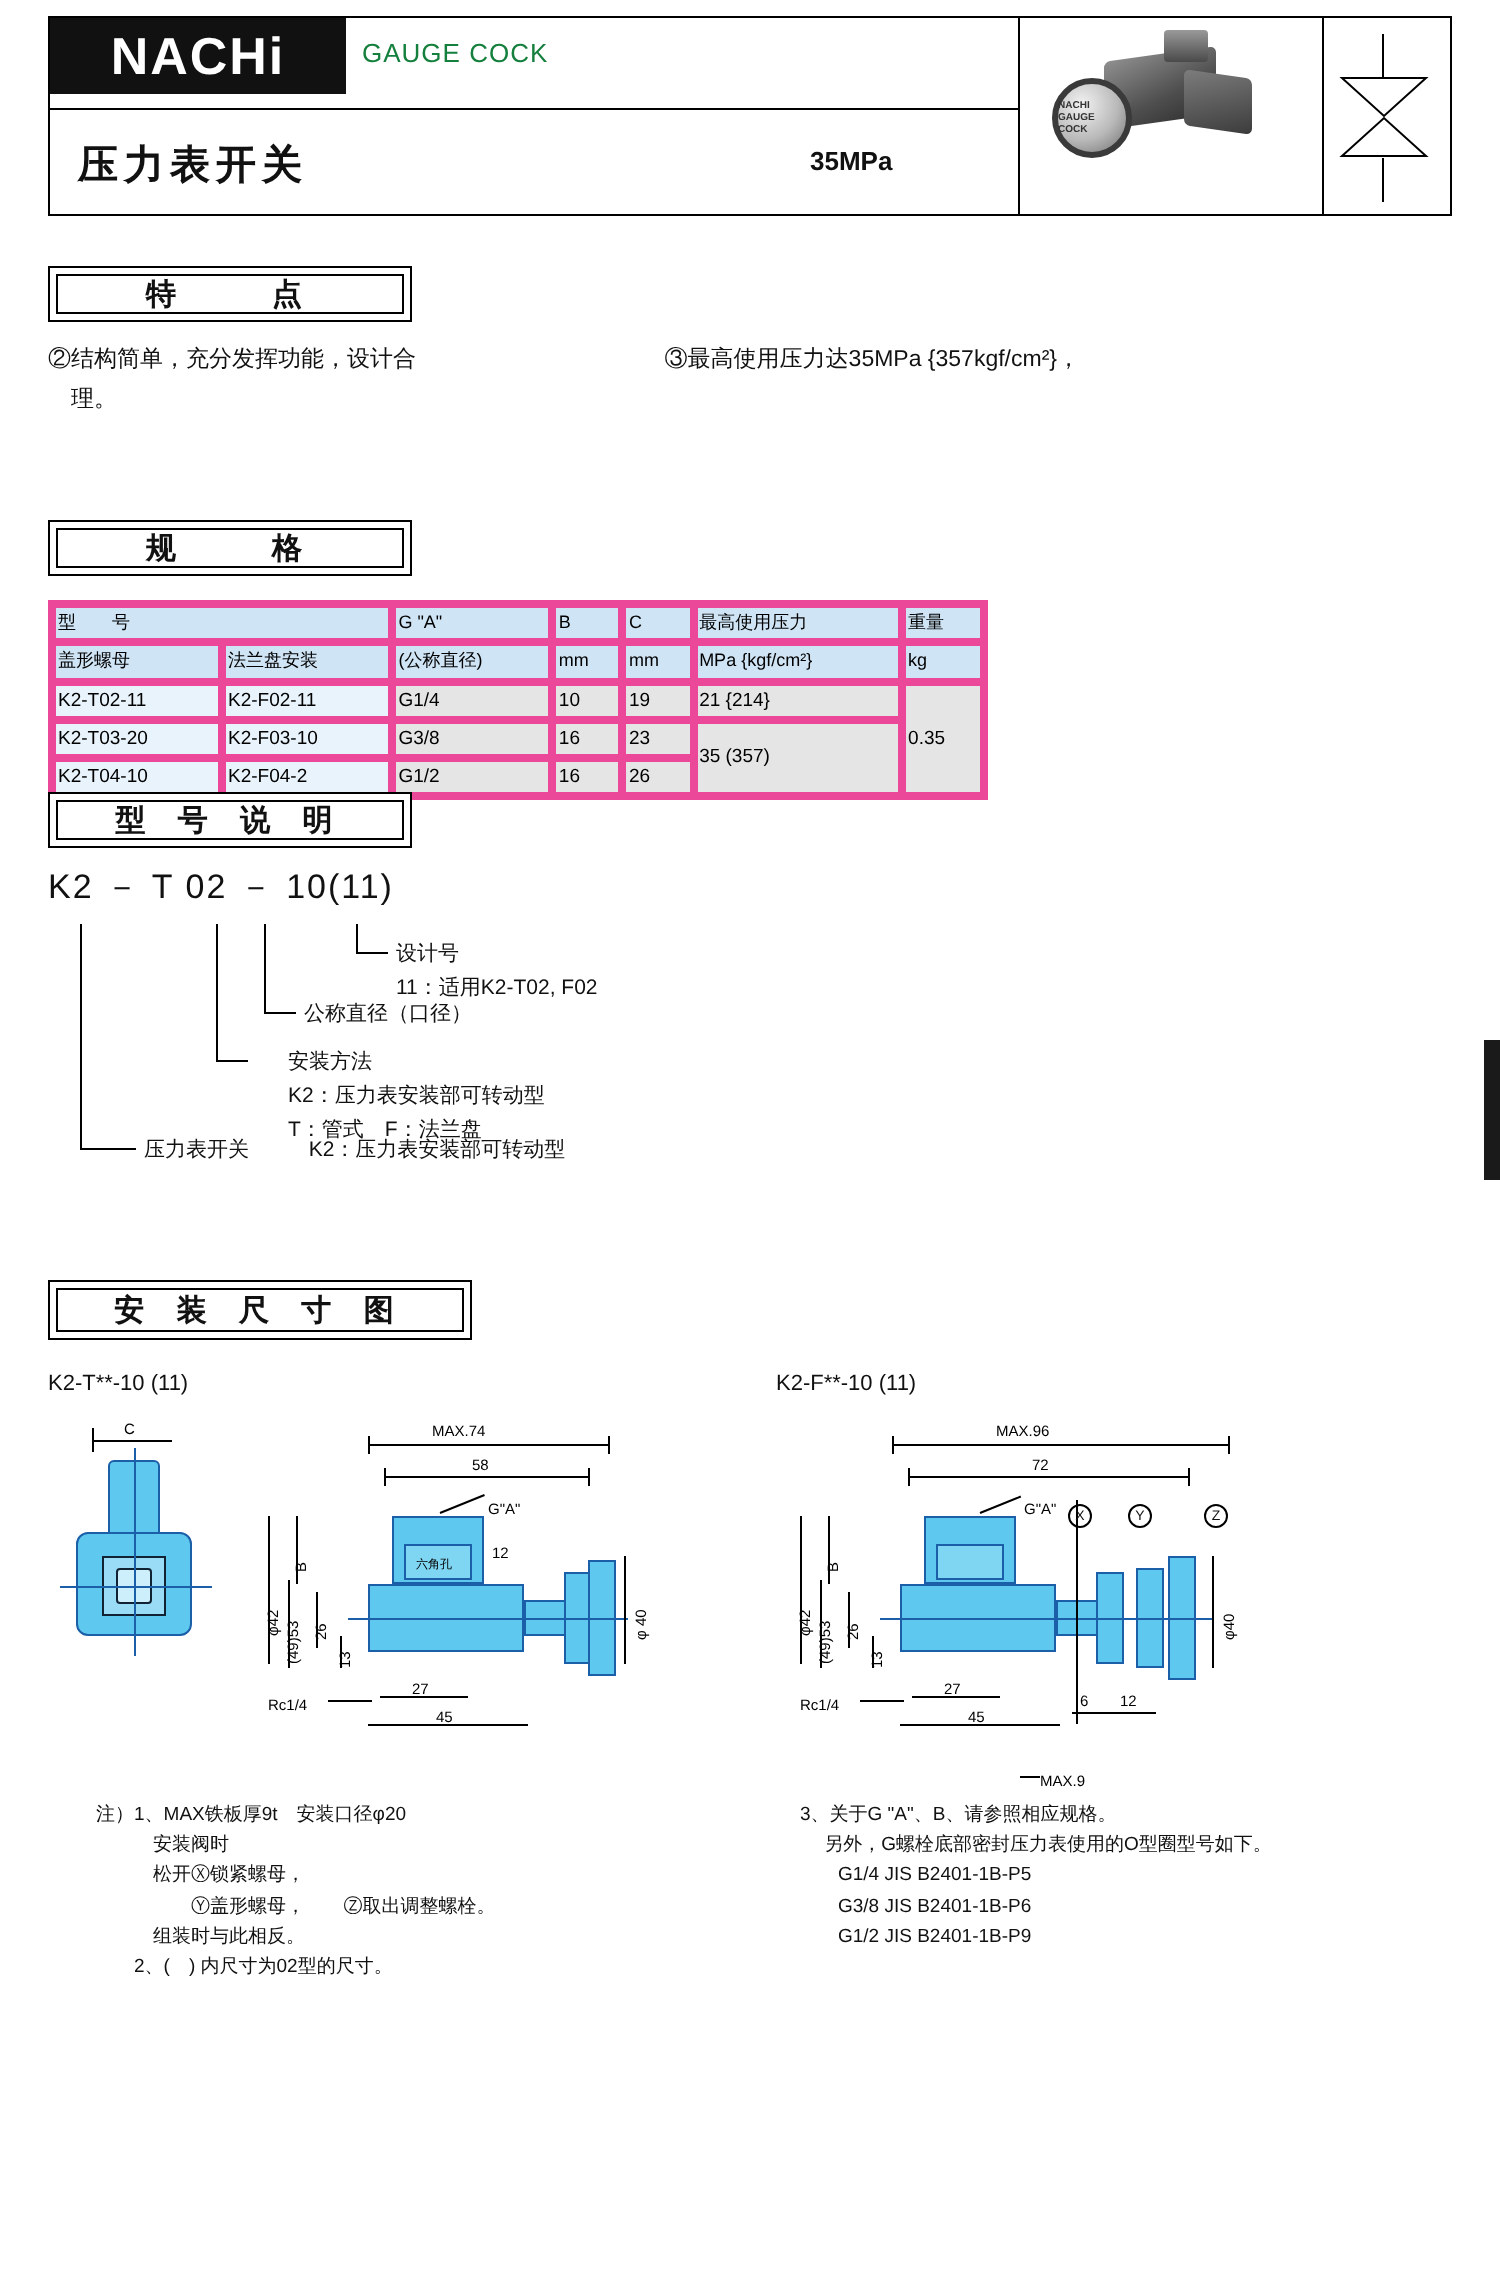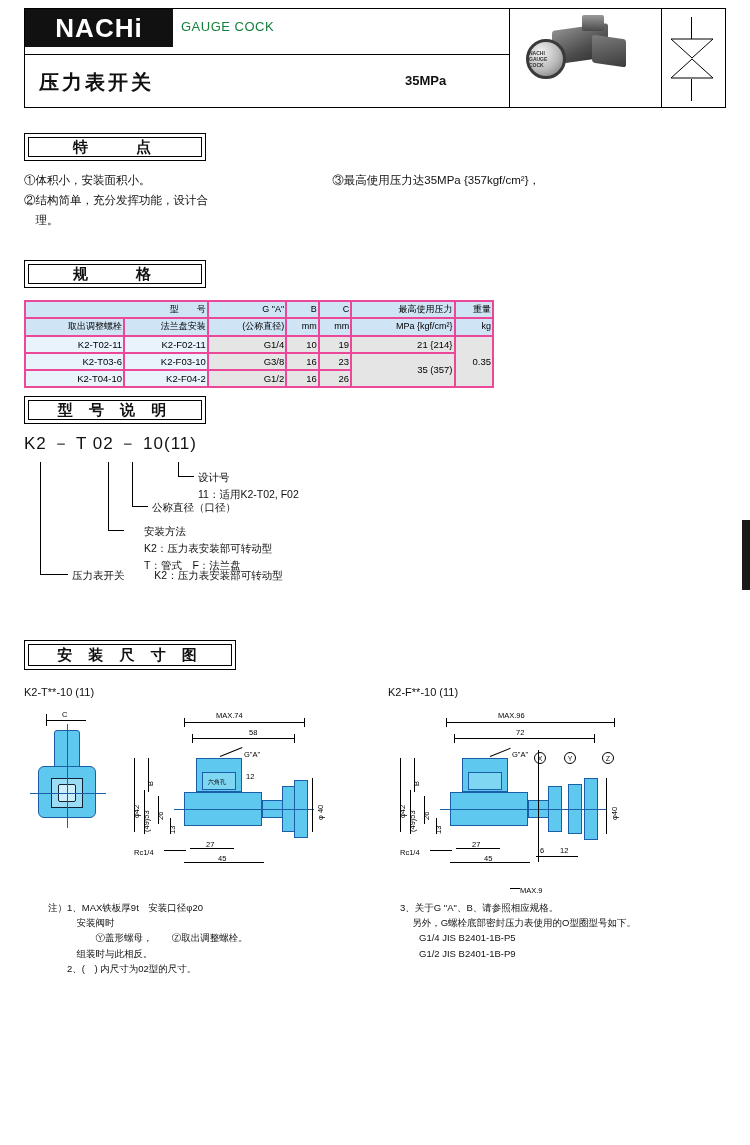--- a/index.html
+++ b/index.html
@@ -87,21 +87,21 @@
 
   
   .feat { position: absolute; font-size: 11.5px; line-height: 1.75; }
 
   
   .spec-table {
     position: absolute; left: 24px; top: 300px; width: 470px;
     border-collapse: collapse; font-size: 9.5px;
   }
   .spec-table td, .spec-table th {
-    border: 2px solid #ec4899; text-align: right; padding: 2px 1px;
+    border: 4px solid #ec4899; text-align: left; padding: 2px 1px;
     font-weight: normal; color: #000;
   }
   .spec-table thead th { background: #cfe4f5; font-size: 9px; line-height: 1.25; }
   .spec-table tbody td { background: #e9f3fb; height: 17px; }
   .spec-table .cellwhite { background: #e5e5e5; }
 
   
   .code-main { position: absolute; left: 24px; top: 432px; font-size: 17px; letter-spacing: 1px; }
   .lead { position: absolute; background: #000; }
   .code-lbl { position: absolute; font-size: 10.5px; line-height: 1.6; }
@@ -154,21 +154,20 @@
   </div>
 </div>
 
 <div class="edge-mark"></div>
 
 <div class="sec-title" style="left:24px; top:133px; width:182px; height:28px;">
   <span>特　　点</span>
 </div>
 
 <div class="feat" style="left:24px; top:170px; width:250px;">
-  <div>①体积小，安装面积小。</div>
   <div>②结构简单，充分发挥功能，设计合</div>
   <div>　理。</div>
 </div>
 <div class="feat" style="left:280px; top:170px; width:260px;text-align:right;">
   <div>③最高使用压力达35MPa {357kgf/cm²}，</div>
 </div>
 
 <div class="sec-title" style="left:24px; top:260px; width:182px; height:28px;">
   <span>规　　格</span>
 </div>
@@ -177,41 +176,41 @@
   <thead>
     <tr>
       <th colspan="2">型　　号</th>
       <th rowspan="1">G "A"</th>
       <th rowspan="1">B</th>
       <th rowspan="1">C</th>
       <th rowspan="1">最高使用压力</th>
       <th rowspan="1">重量</th>
     </tr>
     <tr>
-      <th>取出调整螺栓</th>
+      <th>盖形螺母</th>
       <th>法兰盘安装</th>
       <th>(公称直径)</th>
       <th>mm</th>
       <th>mm</th>
       <th>MPa {kgf/cm²}</th>
       <th>kg</th>
     </tr>
   </thead>
   <tbody>
     <tr>
       <td>K2-T02-11</td>
       <td>K2-F02-11</td>
       <td class="cellwhite">G1/4</td>
       <td class="cellwhite">10</td>
       <td class="cellwhite">19</td>
       <td class="cellwhite">21 {214}</td>
       <td class="cellwhite" rowspan="3">0.35</td>
     </tr>
     <tr>
-      <td>K2-T03-6</td>
+      <td>K2-T03-20</td>
       <td>K2-F03-10</td>
       <td class="cellwhite">G3/8</td>
       <td class="cellwhite">16</td>
       <td class="cellwhite">23</td>
       <td class="cellwhite" rowspan="2">35 (357)</td>
     </tr>
     <tr>
       <td>K2-T04-10</td>
       <td>K2-F04-2</td>
       <td class="cellwhite">G1/2</td>
@@ -264,21 +263,21 @@
 <div class="dbox" style="left:24px; top:700px; width:320px; height:180px;">
 
   <div class="dl" style="left:160px; top:22px; width:120px; height:1px;"></div>
   <div class="dl" style="left:160px; top:18px; width:1px; height:9px;"></div>
   <div class="dl" style="left:280px; top:18px; width:1px; height:9px;"></div>
   <div class="dtxt" style="left:192px; top:11px;">MAX.74</div>
 
   <div class="dl" style="left:168px; top:38px; width:102px; height:1px;"></div>
   <div class="dl" style="left:168px; top:34px; width:1px; height:9px;"></div>
   <div class="dl" style="left:270px; top:34px; width:1px; height:9px;"></div>
-  <div class="dtxt" style="left:212px; top:28px;margin-left:13px;">58</div>
+  <div class="dtxt" style="left:212px; top:28px;">58</div>
 
   <div class="dl" style="left:22px; top:14px; width:1px; height:12px;"></div>
   <div class="dl" style="left:22px; top:20px; width:40px; height:1px;"></div>
   <div class="dtxt" style="left:38px; top:10px;">C</div>
 
   <div class="cyan" style="left:30px; top:30px; width:26px; height:42px; border-radius:3px;"></div>
   <div class="cyan" style="left:14px; top:66px; width:58px; height:52px; border-radius:6px;"></div>
   <div style="position:absolute; left:27px; top:78px; width:32px; height:30px; border:1px solid #123; background:#9adcf5;"></div>
   <div style="position:absolute; left:34px; top:84px; width:18px; height:18px; border:1px solid #123; background:#cdeefb; border-radius:2px;"></div>
   <div class="dl" style="left:6px; top:93px; width:76px; height:1px; background:#1a5fa8;"></div>
@@ -384,27 +383,29 @@
   <div class="dtxt" style="left:132px; top:186px;">MAX.9</div>
   <div class="dl" style="left:122px; top:188px; width:10px; height:1px;"></div>
 
   <div class="dtxt-v" style="left:222px; top:120px;">φ40</div>
   <div class="dl" style="left:218px; top:78px; width:1px; height:56px;"></div>
 </div>
 
 <div class="note" style="left:48px; top:900px; width:300px;">
   <div>注）1、MAX铁板厚9t　安装口径φ20</div>
   <div>　　　安装阀时</div>
+  <div>　　　松开Ⓧ锁紧螺母，</div>
   <div>
     <span>　　　　　Ⓨ盖形螺母，</span>
     <span style="display:inline-block; width:14px;"></span>
     <span>Ⓩ取出调整螺栓。</span>
   </div>
   <div>　　　组装时与此相反。</div>
   <div>　　2、(　) 内尺寸为02型的尺寸。</div>
 </div>
 
 <div class="note" style="left:400px; top:900px; width:330px;">
   <div>3、关于G "A"、B、请参照相应规格。</div>
   <div>　 另外，G螺栓底部密封压力表使用的O型圈型号如下。</div>
   <div>　　G1/4 JIS B2401-1B-P5</div>
+  <div>　　G3/8 JIS B2401-1B-P6</div>
   <div>　　G1/2 JIS B2401-1B-P9</div>
 </div>
 
 </body></html>

